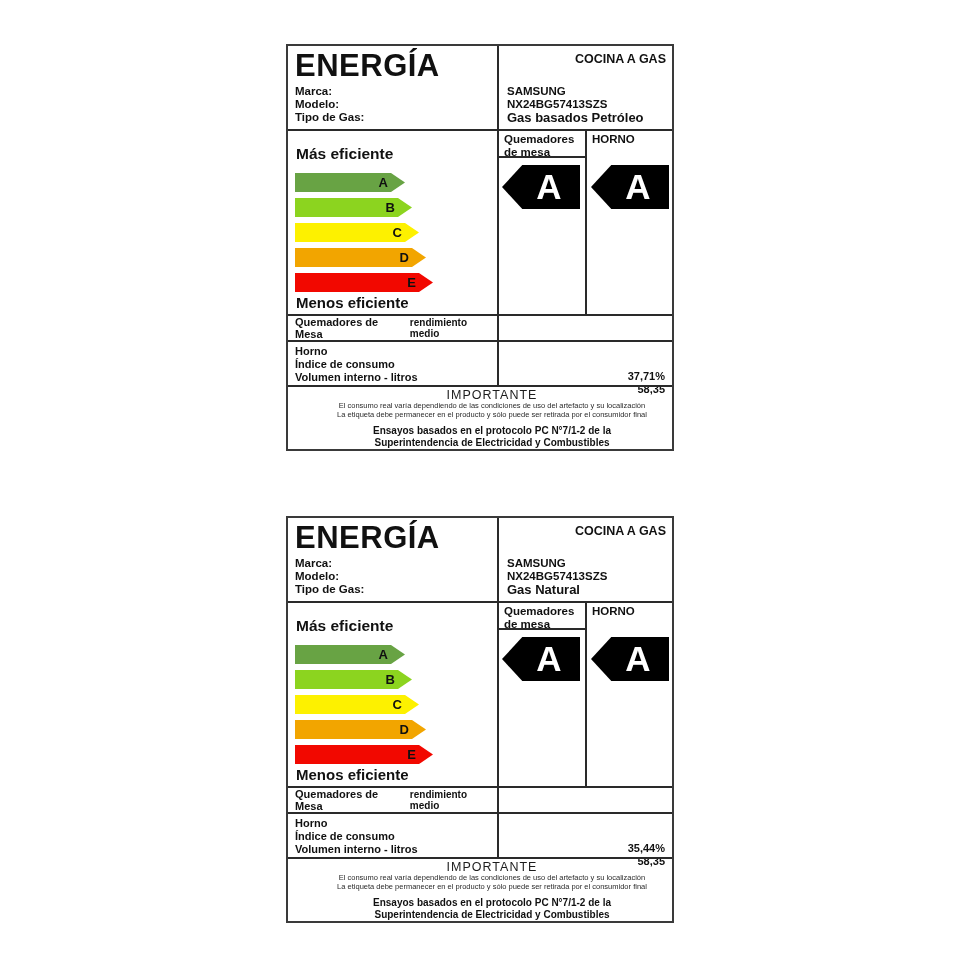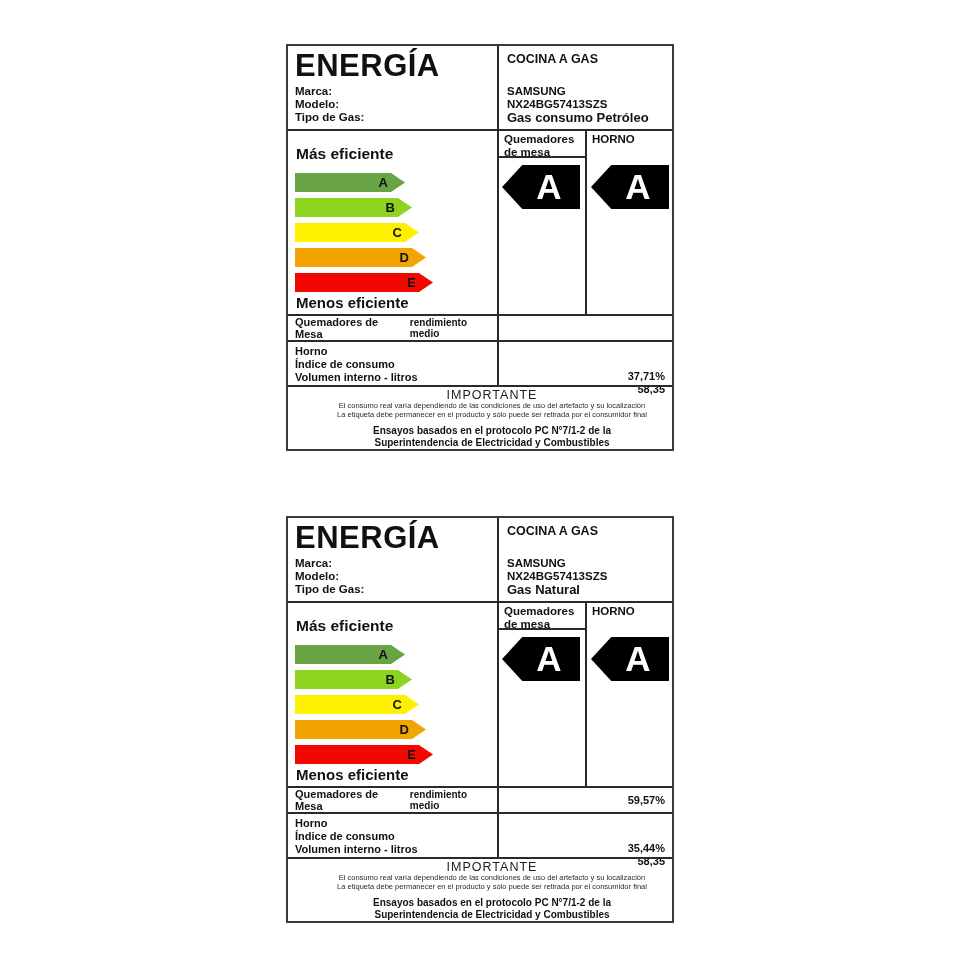--- a/index.html
+++ b/index.html
@@ -13,21 +13,21 @@
   .label.second { top:516px; }
 
   
   .hdr { height:87px; display:flex; border-bottom:2px solid #2a2a2a; }
   .hdr-left { width:211px; border-right:2px solid #2a2a2a; padding:4px 6px 5px 7px;
               display:flex; flex-direction:column; justify-content:space-between; }
   .title { font-size:31px; font-weight:bold; letter-spacing:0.5px; line-height:32px; }
   .fields div { font-size:11.5px; font-weight:bold; line-height:13px; }
   .hdr-right { flex:1; padding:6px 6px 5px 8px;
                display:flex; flex-direction:column; justify-content:space-between; }
-  .product { font-size:12.5px; font-weight:bold; }
+  .product { font-size:12.5px; font-weight:bold;text-align:right; }
   .vals div { font-size:11.5px; font-weight:bold; line-height:13px; }
   .vals .gasval { font-size:13px; }
 
   
   .body { height:187px; display:flex; }
   .scale { width:211px; border-right:2px solid #2a2a2a; position:relative; }
   .more  { position:absolute; top:14px; left:8px; font-size:15.5px; font-weight:bold; }
   .less  { position:absolute; bottom:3px; left:8px; font-size:15px; font-weight:bold; }
   .arrows { position:absolute; top:42px; left:7px; }
   .garrow { height:19px; margin-bottom:6px; display:flex; align-items:center;
@@ -81,21 +81,21 @@
           <div>Marca:</div>
           <div>Modelo:</div>
           <div>Tipo de Gas:</div>
         </div>
       </div>
       <div class="hdr-right">
         <div class="product">COCINA A GAS</div>
         <div class="vals">
           <div>SAMSUNG</div>
           <div>NX24BG57413SZS</div>
-          <div class="gasval">Gas consumo Petróleo</div>
+          <div class="gasval">Gas basados Petróleo</div>
         </div>
       </div>
     </div>
 
     <div class="body">
       <div class="scale">
         <div class="more">Más eficiente</div>
         <div class="arrows">
           <div class="garrow g0" style="background-color: rgb(104, 163, 68);">
               <span>A</span>
@@ -210,21 +210,20 @@
             <span>A</span>
           </div>
       </div>
     </div>
 
     <div class="row1">
       <div class="row1-left">
         <span>Quemadores de Mesa</span>
         <span class="sub">rendimiento medio</span>
       </div>
-      <div class="row1-right">59,57%</div>
     </div>
 
     <div class="row2">
       <div class="row2-left">
         <div>Horno</div>
         <div>Índice de consumo</div>
         <div>Volumen interno - litros</div>
       </div>
       <div class="row2-right">
         <div>35,44%</div>

